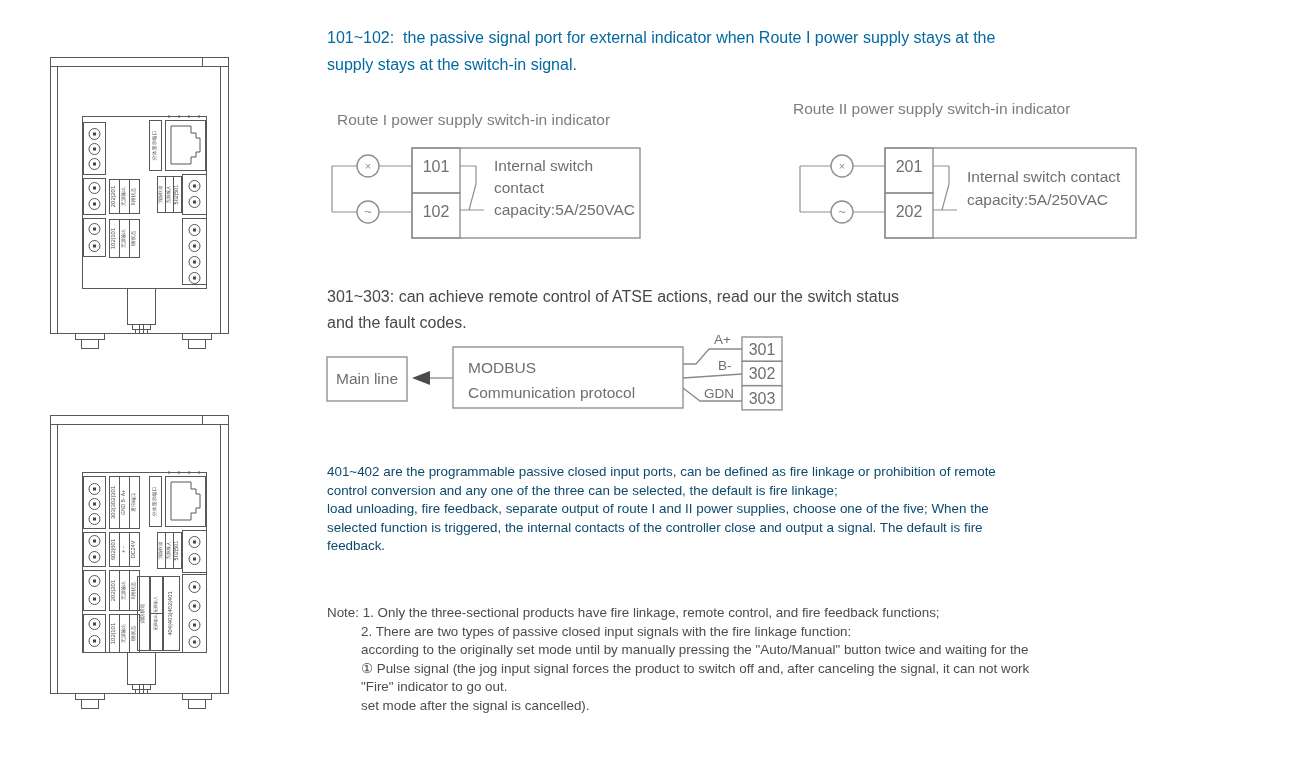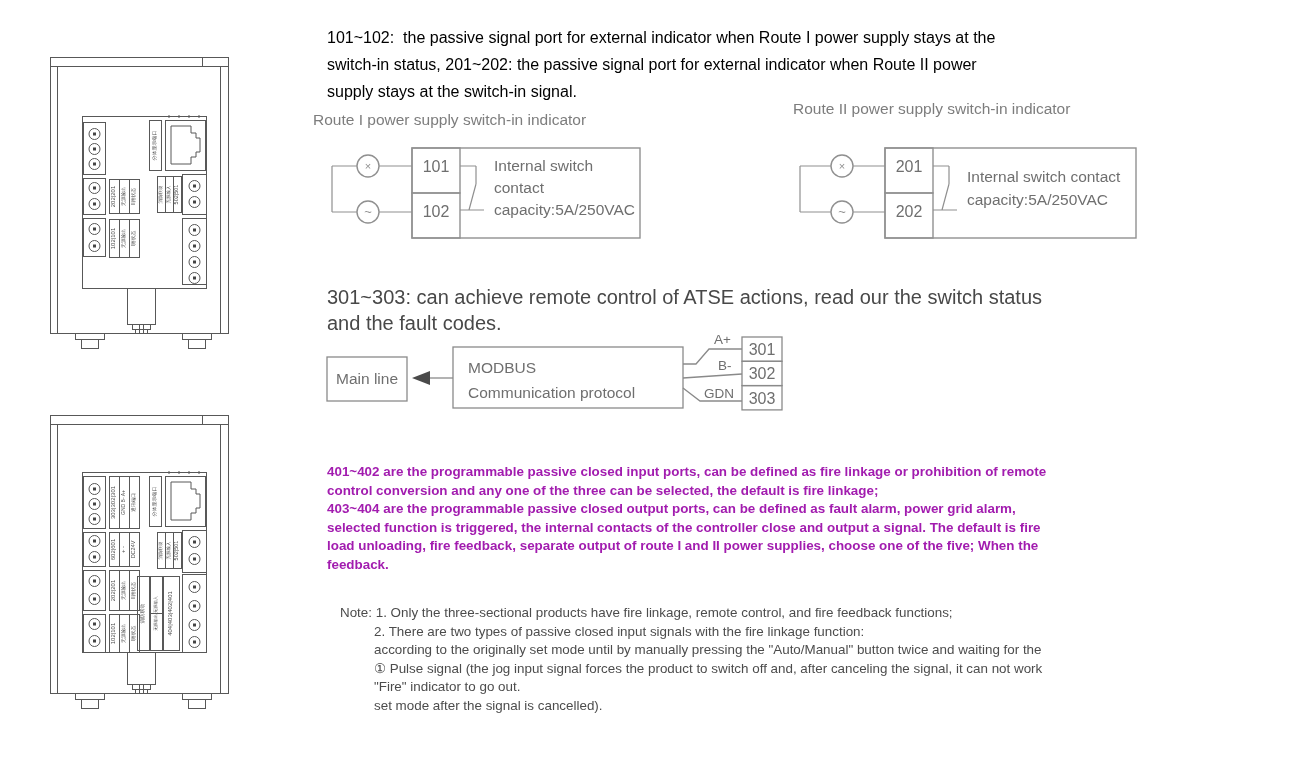--- a/index.html
+++ b/index.html
@@ -1,24 +1,24 @@
 <!DOCTYPE html>
 <html><head>
 <meta charset="utf-8">
 <style>
   * { margin:0; padding:0; box-sizing:border-box; }
   html,body { width:1300px; height:771px; background:#ffffff; font-family:"Liberation Sans",sans-serif; }
   #page { position:relative; width:1300px; height:771px; background:#fff; overflow:hidden; }
   .abs { position:absolute; }
   .tline { white-space:pre; }
-  .intro { left:327px; top:24px; font-size:16px; line-height:27px; color:#000000; }
+  .intro { left:327px; top:24px; font-size:16px; line-height:27px; color:#0369a1; }
   .route-title { font-size:15.5px; color:#7d7d7d; }
-  .modbus-intro { left:327px; top:284px; font-size:20px; line-height:26px; color:#484848; }
-  .small-par { left:327px; top:463px; font-size:13.4px; line-height:18.5px; color:#a21caf;font-weight:bold; }
-  .note-par { left:340px; top:604px; font-size:13.4px; line-height:18.5px; color:#4c4c4c; }
+  .modbus-intro { left:327px; top:284px; font-size:16px; line-height:26px; color:#484848; }
+  .small-par { left:327px; top:463px; font-size:13.4px; line-height:18.5px; color:#0c4a6e; }
+  .note-par { left:327px; top:604px; font-size:13.4px; line-height:18.5px; color:#4c4c4c; }
   .note-par .indent { margin-left:34px; }
   svg text { font-family:"Liberation Sans",sans-serif; }
   .diag-txt { fill:#6f6f6f; font-size:15.5px; }
   .port-txt { fill:#6f6f6f; font-size:16px; }
   .wire-lbl { fill:#6f6f6f; font-size:13.5px; }
   .dev-lbl { fill:#4a4a4a; }
 </style>
 </head>
 <body>
 
@@ -264,25 +264,24 @@
       <text transform="translate(124.5,140.5) rotate(-90)" font-size="4.5">无源输入</text>
       <text transform="translate(132.5,140.5) rotate(-90)" font-size="5.5">502|501</text>
       <text transform="translate(98.5,203.5) rotate(-90)" font-size="5">消防联动</text>
       <text transform="translate(111.5,203.5) rotate(-90)" font-size="4.2">无源输出 无源输入</text>
       <text transform="translate(126.5,203.5) rotate(-90)" font-size="6">404|403|402|401</text>
     </g>
   </svg>
 
   <div class="abs intro">
     <div class="tline">101~102:  the passive signal port for external indicator when Route I power supply stays at the</div>
-    <div class="tline">switch-in status, 201~202: the passive signal port for external indicator when Route II power</div>
     <div class="tline">supply stays at the switch-in signal.</div>
   </div>
 
-  <div class="abs route-title tline" style="left:313px;top:111px">Route I power supply switch-in indicator</div>
+  <div class="abs route-title tline" style="left:337px;top:111px">Route I power supply switch-in indicator</div>
   <svg class="abs" style="left:326px;top:140px" width="330" height="102" viewBox="0 0 330 102">
     <g stroke="#909090" fill="none" stroke-width="1.4">
       <rect x="86" y="8" width="228" height="90"></rect>
       <rect x="86" y="8" width="48" height="45"></rect>
       <rect x="86" y="53" width="48" height="45"></rect>
       <circle cx="42" cy="26" r="11"></circle>
       <circle cx="42" cy="72" r="11"></circle>
       <path d="M6,26 H31 M6,72 H31 M6,26 V72" stroke-width="1.2"></path>
       <path d="M53,26 H86 M53,72 H86" stroke-width="1.2"></path>
       <path d="M134,26 h16 M150,26 v18 M150,44 L143,70 M134,70 h24" stroke-width="1.2"></path>
@@ -341,23 +340,22 @@
     <text class="wire-lbl" x="392" y="42">B-</text>
     <text class="wire-lbl" x="378" y="70">GDN</text>
     <text class="port-txt" x="436" y="26.5" text-anchor="middle" font-size="15.5">301</text>
     <text class="port-txt" x="436" y="51" text-anchor="middle" font-size="15.5">302</text>
     <text class="port-txt" x="436" y="75.5" text-anchor="middle" font-size="15.5">303</text>
   </svg>
 
   <div class="abs small-par">
     <div class="tline">401~402 are the programmable passive closed input ports, can be defined as fire linkage or prohibition of remote</div>
     <div class="tline">control conversion and any one of the three can be selected, the default is fire linkage;</div>
-    <div class="tline">403~404 are the programmable passive closed output ports, can be defined as fault alarm, power grid alarm,</div>
+    <div class="tline">load unloading, fire feedback, separate output of route I and II power supplies, choose one of the five; When the</div>
     <div class="tline">selected function is triggered, the internal contacts of the controller close and output a signal. The default is fire</div>
-    <div class="tline">load unloading, fire feedback, separate output of route I and II power supplies, choose one of the five; When the</div>
     <div class="tline">feedback.</div>
   </div>
 
   <div class="abs note-par">
     <div class="tline">Note: 1. Only the three-sectional products have fire linkage, remote control, and fire feedback functions;</div>
     <div class="tline indent">2. There are two types of passive closed input signals with the fire linkage function:</div>
     <div class="tline indent">according to the originally set mode until by manually pressing the "Auto/Manual" button twice and waiting for the</div>
     <div class="tline indent">① Pulse signal (the jog input signal forces the product to switch off and, after canceling the signal, it can not work</div>
     <div class="tline indent">"Fire" indicator to go out.</div>
     <div class="tline indent">set mode after the signal is cancelled).</div>

